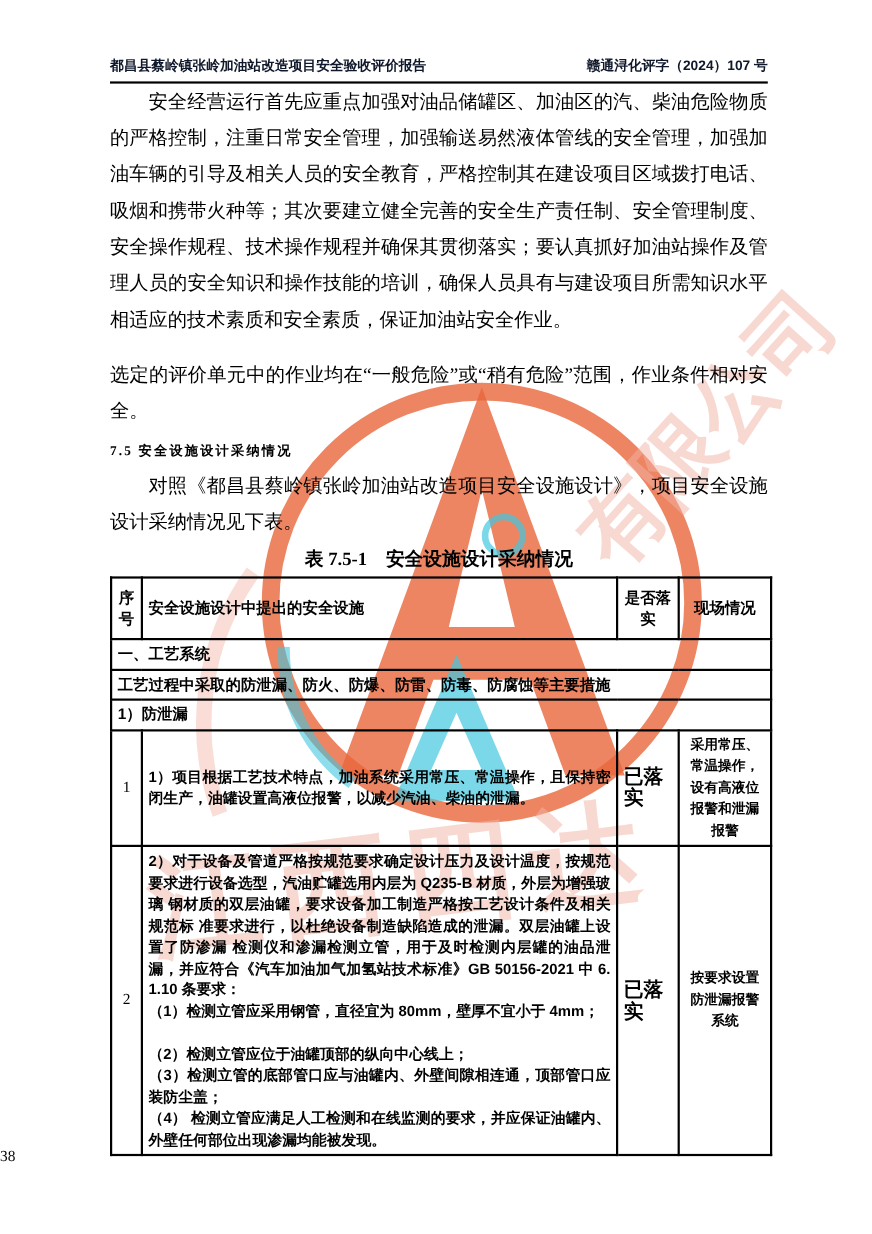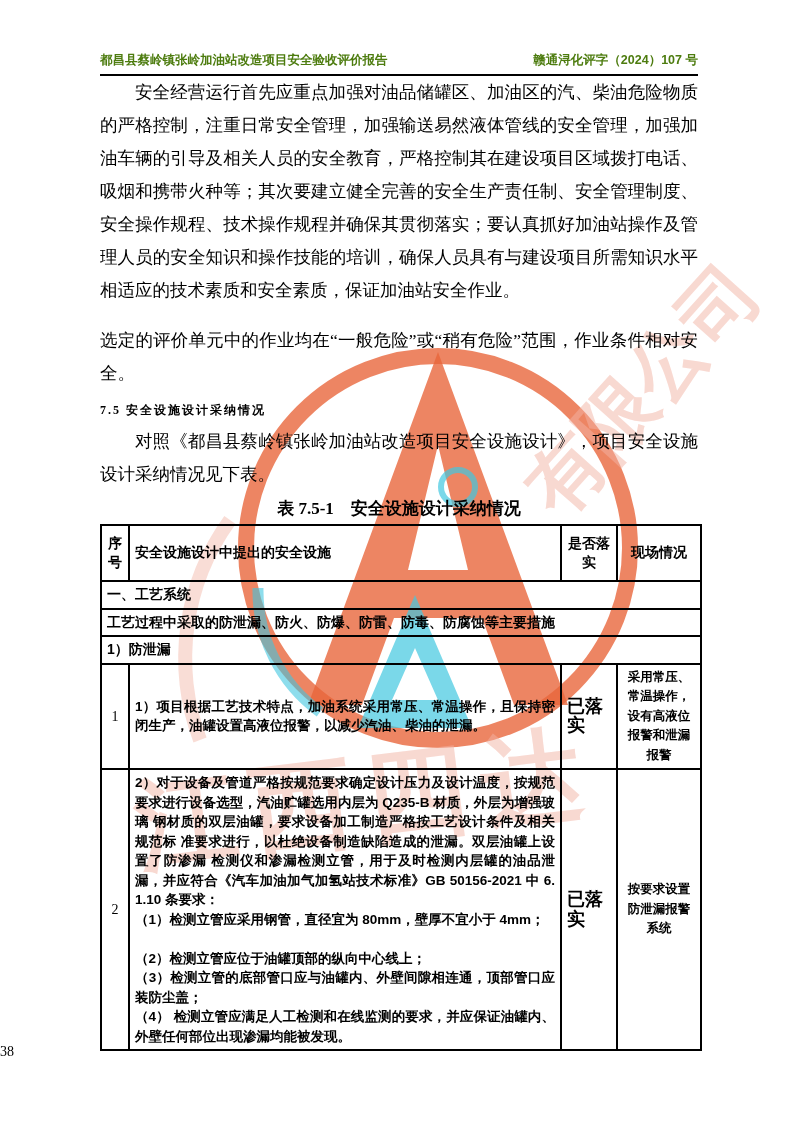--- a/index.html
+++ b/index.html
@@ -12,21 +12,21 @@
     font-family:"Liberation Serif",serif;
     color:#000;
   }
   .content{position:relative;z-index:1;padding:52px 95px 0 100px;}
 
   
   .doc-header{
     display:flex;justify-content:space-between;align-items:flex-end;
     font-family:"Liberation Sans",sans-serif;
     font-size:12.5px;font-weight:bold;
-    color:#4d7c0f;
+    color:#0f172a;
     padding-bottom:5px;
     border-bottom:2px solid #000;
   }
 
   
   .para{
     font-size:17.5px;line-height:33px;
     text-align:justify;
     margin:0;
   }

